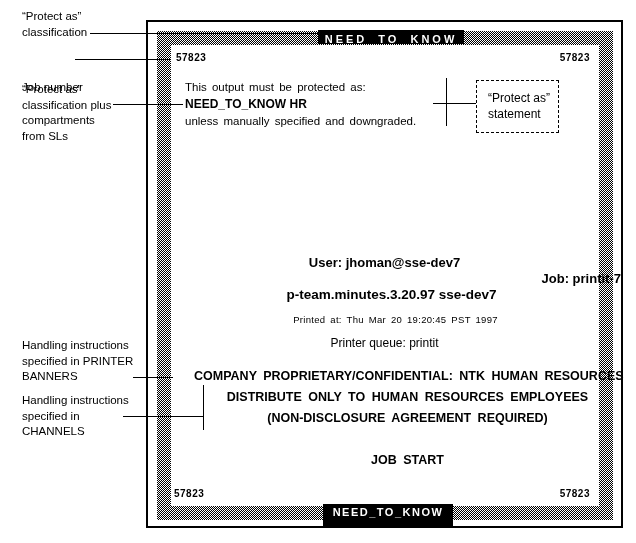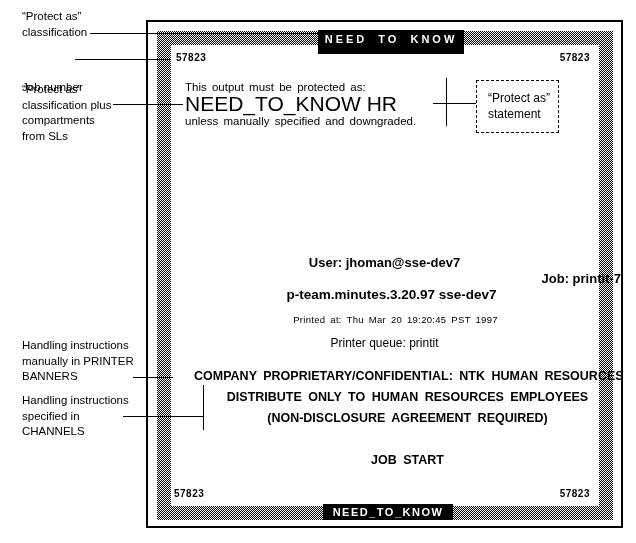--- a/index.html
+++ b/index.html
@@ -25,30 +25,30 @@
       linear-gradient(45deg,#000 25%,transparent 25%,transparent 75%,#000 75%),
       linear-gradient(45deg,#000 25%,transparent 25%,transparent 75%,#000 75%);
     background-size:2px 2px;
     background-position:0 0,1px 1px;
   }
   .band-hole{position:absolute; left:23px; top:23px; right:22px; bottom:20px; background:#fff;}
   .bar{
     position:absolute; background:#000; color:#fff; font-weight:bold;
     text-align:center; z-index:3; white-space:nowrap;
   }
-  .bar-top{left:170px; top:8px; width:146px; height:24px; font-size:11px; line-height:18px; letter-spacing:3px; word-spacing:5px;}
-  .bar-bottom{left:175px; top:482px; width:130px; height:16px; font-size:11px; line-height:16px; letter-spacing:1.5px;}
+  .bar-top{left:170px; top:8px; width:146px; height:14px; font-size:11px; line-height:18px; letter-spacing:3px; word-spacing:5px;}
+  .bar-bottom{left:175px; top:482px; width:130px; height:24px; font-size:11px; line-height:16px; letter-spacing:1.5px;}
   .jobnum{position:absolute; font-weight:bold; font-size:10px; z-index:3; letter-spacing:0.5px;text-align:center;}
   .jn-tl{left:28px; top:30px;}
   .jn-tr{right:31px; top:30px;}
   .jn-bl{left:26px; top:466px;}
   .jn-br{right:31px; top:466px;}
   .protect-block{position:absolute; left:37px; top:58px; z-index:3;}
   .pb-small{font-size:11.5px; line-height:14px; word-spacing:2px;}
-  .pb-class{font-size:21px; font-weight:normal; line-height:18px; margin:1px 0;}
+  .pb-class{font-size:12px; font-weight:bold; line-height:18px; margin:1px 0;}
   .stmt-box{
     position:absolute; left:328px; top:58px; width:83px; height:53px;
     border:1.5px dashed #000; box-sizing:border-box;
     padding:9px 0 0 11px; font-size:12px; line-height:16px; z-index:3;
   }
   .cline{position:absolute; left:0; right:0; text-align:center; z-index:3; white-space:nowrap;}
   .u-bold{font-weight:bold; font-size:13px;}
   .u-file{font-weight:bold; font-size:13.5px;margin-left:14px;}
   .u-printed{font-size:9.5px; letter-spacing:0.3px; word-spacing:2px;}
   .u-queue{font-size:12px;}
@@ -109,21 +109,21 @@
     <div>Job number</div>
   </div>
   <div class="callout" style="left:22px; top:82px;">
     <div>“Protect as”</div>
     <div>classification plus</div>
     <div>compartments</div>
     <div>from SLs</div>
   </div>
   <div class="callout" style="left:22px; top:338px;">
     <div>Handling instructions</div>
-    <div>manually in PRINTER</div>
+    <div>specified in PRINTER</div>
     <div>BANNERS</div>
   </div>
   <div class="callout" style="left:22px; top:393px;">
     <div>Handling instructions</div>
     <div>specified in</div>
     <div>CHANNELS</div>
   </div>
 
   <div class="hline" style="left:90px;  top:33px;  width:228px;"></div>
   <div class="hline" style="left:75px;  top:59px;  width:95px;"></div>

